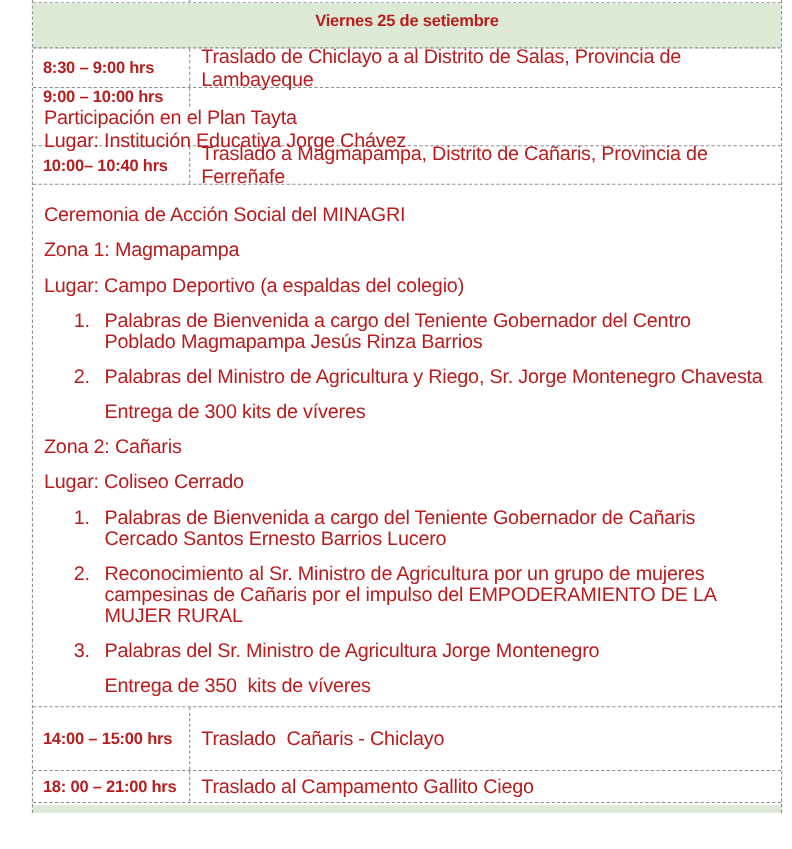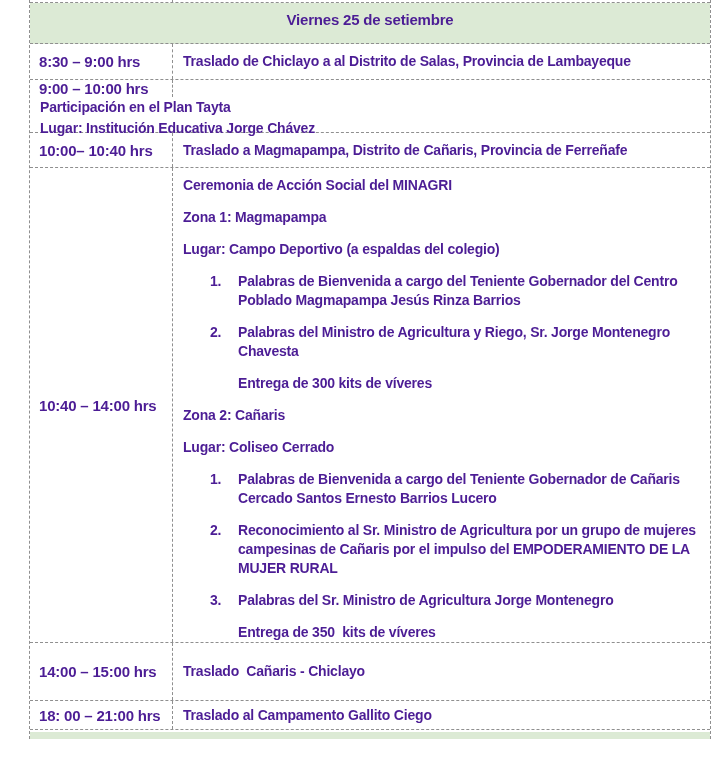--- a/index.html
+++ b/index.html
@@ -4,21 +4,21 @@
 <style>
   * { margin: 0; padding: 0; box-sizing: border-box; }
   html, body { background: #ffffff; }
   .page {
     position: relative;
     width: 720px;
     height: 772px;
     background: #ffffff;
     overflow: hidden;
     font-family: "Liberation Sans", sans-serif;
-    color: #4c1d95;
+    color: #b91c1c;
     letter-spacing: -0.2px;
   }
   .tbl {
     position: absolute;
     left: 29px;
     top: 0;
     width: 682px;
     border-left: 1px dashed #8f8f8f;
     border-right: 1px dashed #8f8f8f;
   }
@@ -46,24 +46,23 @@
     font-weight: bold;
     font-size: 15px;
     white-space: nowrap;
   }
   .desc {
     flex: 1;
     display: flex;
     flex-direction: column;
     justify-content: center;
     padding: 0 14px 0 10px;
-    font-size: 14px;
+    font-size: 18px;
     line-height: 19px;
     white-space: pre-wrap;
-    font-weight: bold;
   }
   .desc.top { justify-content: center; padding-top: 8px; }
   .line { line-height: 21px; }
   .para { margin-bottom: 13px; }
   .para:last-child { margin-bottom: 0; }
   .indent { padding-left: 55px; }
   .list-item { display: flex; margin-bottom: 13px; padding-left: 27px; }
   .list-num { flex: none; width: 28px; }
   .list-text { flex: 1; min-width: 0; }
   .gap { height: 2px; background: #ffffff; }
@@ -91,21 +90,20 @@
         </div>
         <div class="row" style="height: 53px; flex-direction: column;">
           <div class="cell time">9:00 – 10:00 hrs</div>
           <div class="cell desc"><div class="line">Participación en el Plan Tayta</div><div class="line">Lugar: Institución Educativa Jorge Chávez</div></div>
         </div>
         <div class="row" style="height: 35px;">
           <div class="cell time">10:00– 10:40 hrs</div>
           <div class="cell desc"><div class="line">Traslado a Magmapampa, Distrito de Cañaris, Provincia de Ferreñafe</div></div>
         </div>
         <div class="row" style="height: 475px;">
-          <div class="cell time">10:40 – 14:00 hrs</div>
           <div class="cell desc top"><div class="para">Ceremonia de Acción Social del MINAGRI</div><div class="para">Zona 1: Magmapampa</div><div class="para">Lugar: Campo Deportivo (a espaldas del colegio)</div><div class="list-item"><div class="list-num">1.</div><div class="list-text">Palabras de Bienvenida a cargo del Teniente Gobernador del Centro Poblado Magmapampa Jesús Rinza Barrios</div></div><div class="list-item"><div class="list-num">2.</div><div class="list-text">Palabras del Ministro de Agricultura y Riego, Sr. Jorge Montenegro Chavesta</div></div><div class="para indent">Entrega de 300 kits de víveres</div><div class="para">Zona 2: Cañaris</div><div class="para">Lugar: Coliseo Cerrado</div><div class="list-item"><div class="list-num">1.</div><div class="list-text">Palabras de Bienvenida a cargo del Teniente Gobernador de Cañaris Cercado Santos Ernesto Barrios Lucero</div></div><div class="list-item"><div class="list-num">2.</div><div class="list-text">Reconocimiento al Sr. Ministro de Agricultura por un grupo de mujeres campesinas de Cañaris por el impulso del EMPODERAMIENTO DE LA MUJER RURAL</div></div><div class="list-item"><div class="list-num">3.</div><div class="list-text">Palabras del Sr. Ministro de Agricultura Jorge Montenegro</div></div><div class="para indent">Entrega de 350  kits de víveres</div></div>
         </div>
         <div class="row" style="height: 58px;">
           <div class="cell time">14:00 – 15:00 hrs</div>
           <div class="cell desc"><div class="line">Traslado  Cañaris - Chiclayo</div></div>
         </div>
         <div class="row" style="height: 29px;">
           <div class="cell time">18: 00 – 21:00 hrs</div>
           <div class="cell desc"><div class="line">Traslado al Campamento Gallito Ciego</div></div>
         </div>

